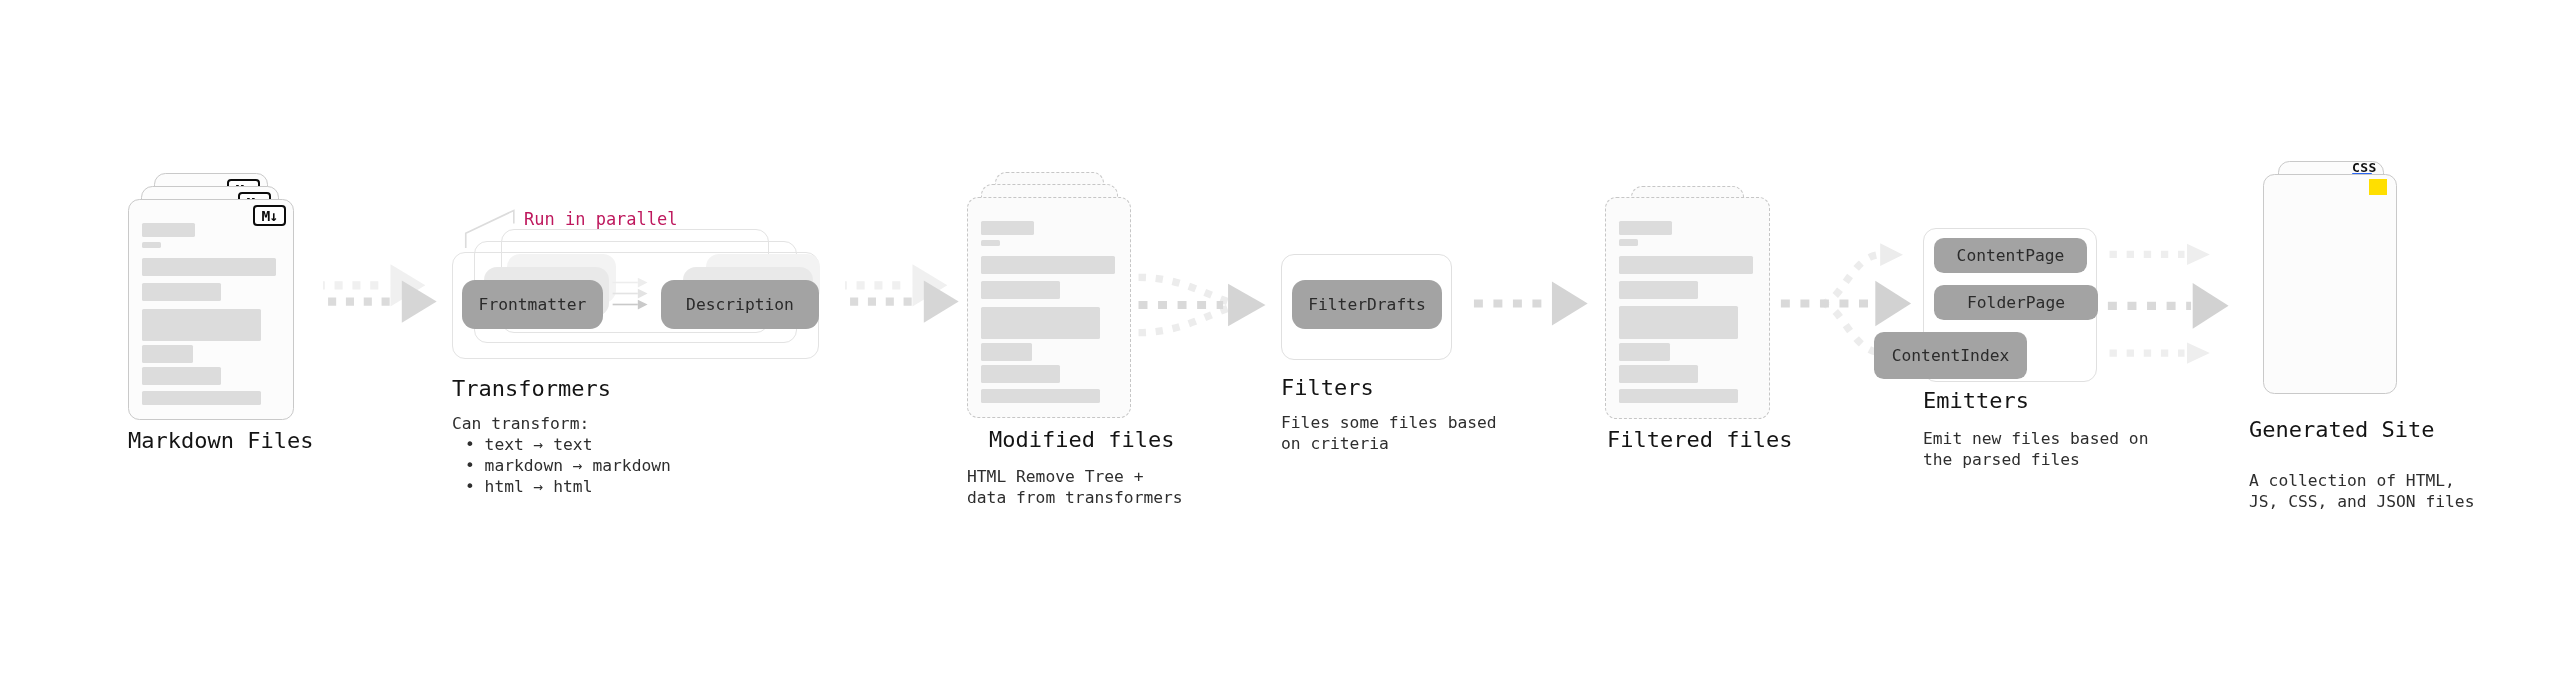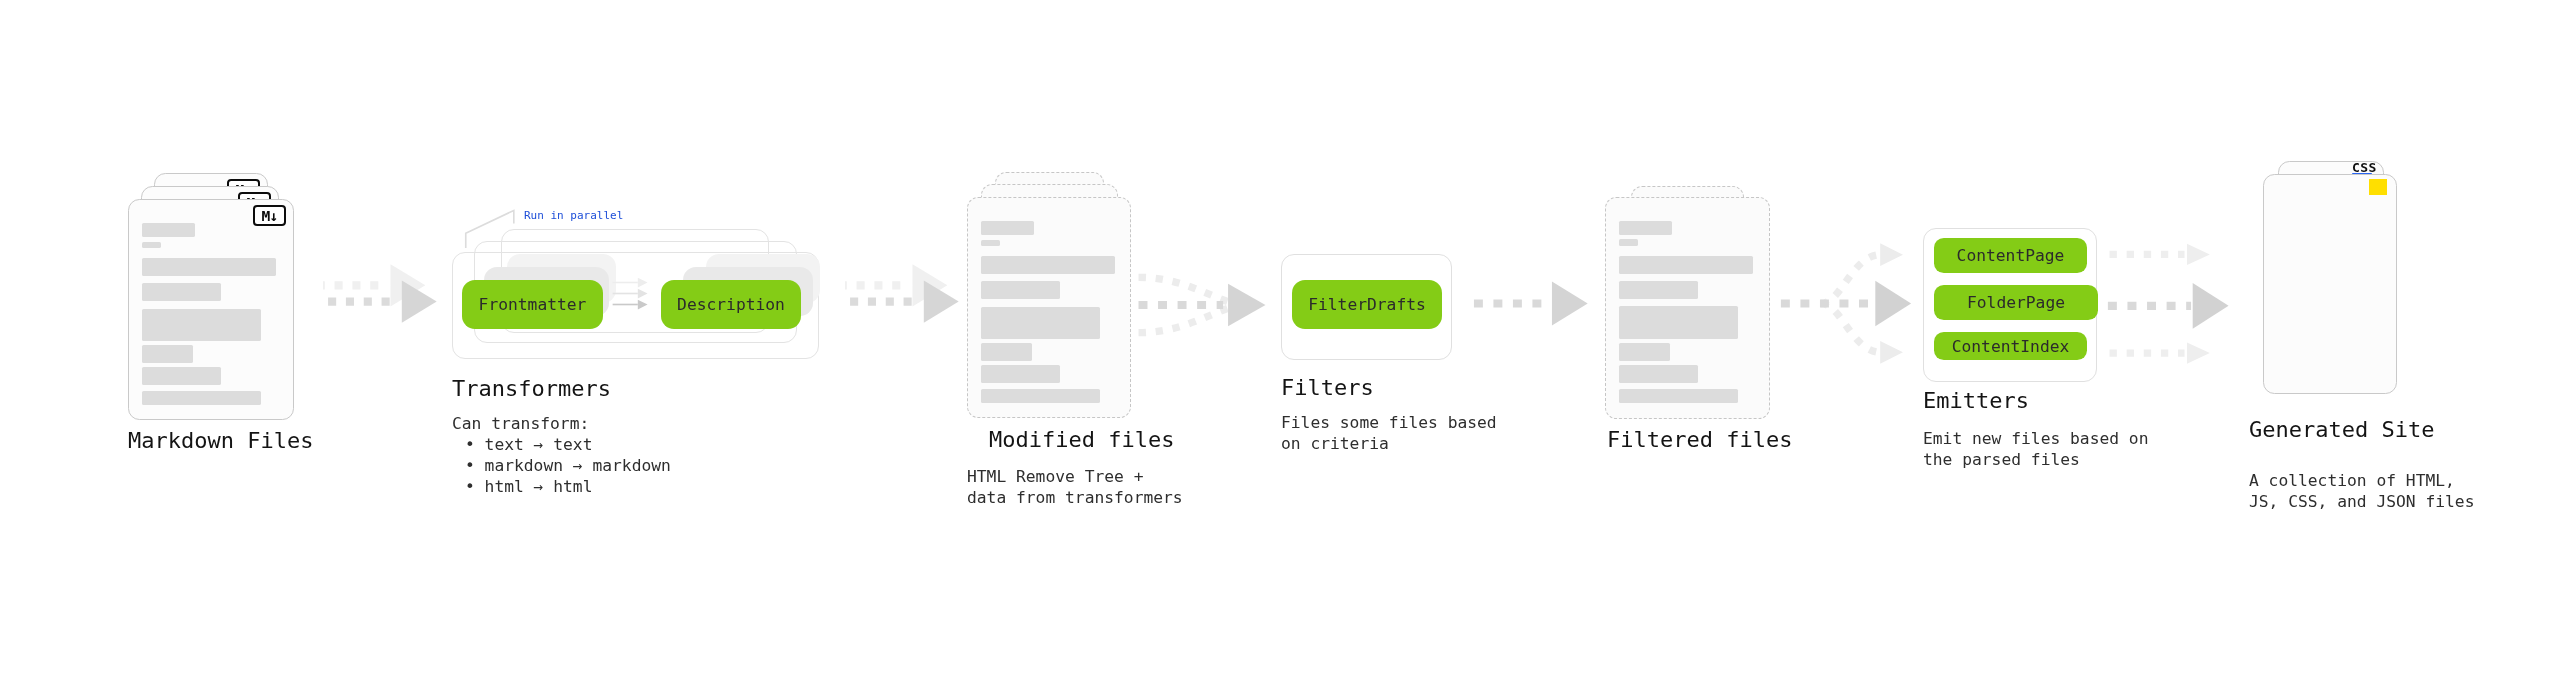--- a/index.html
+++ b/index.html
@@ -24,30 +24,30 @@
     border:2.4px solid #0c0c0c; border-radius:4.1px; box-sizing:border-box;
     display:flex; align-items:center; justify-content:center;
     font-weight:700; font-size:14.6px; letter-spacing:-0.8px; color:#0c0c0c;}
   .badge-js{position:absolute; top:4.1px; right:9.8px; width:18px; height:16.3px; background:#ffdf00;}
   .badge-css{position:absolute; top:2.4px; right:11.4px; width:19.5px; text-align:center;}
   .badge-css .t{font-size:13px; font-weight:700; color:#101010; line-height:8.1px; letter-spacing:0.4px;}
   .badge-css .u{height:2.4px; background:#2965f1; margin-top:0.8px; border-radius:0.8px;}
   .badge-html5{position:absolute; top:3.3px; right:8.1px;}
   
   .obox{position:absolute; border:1.6px solid #e3e3e3; border-radius:13px; box-sizing:border-box;}
-  .pill{position:absolute; background:#84cc16; border-radius:13px;
+  .pill{position:absolute; background:#a3a3a3; border-radius:13px;
     display:flex; align-items:center; justify-content:center;
     font-size:16.3px; color:#2b2b2b; white-space:nowrap;}
   .pill.g1{background:#e9e9e9;}
   .pill.g2{background:#f3f3f3;}
   
   .title{position:absolute; font-size:22px; font-weight:500; color:#141414; white-space:nowrap;}
   .caption{position:absolute; font-size:16.3px; line-height:21px; color:#2e2e2e; white-space:nowrap;}
   .caption .ind{padding-left:13px;}
-  .annotation{position:absolute; font-size:11px; color:#1d4ed8; white-space:nowrap;}
+  .annotation{position:absolute; font-size:17px; color:#be185d; white-space:nowrap;}
   .arrow{position:absolute;}
 </style>
 </head>
 <body>
 
 <div id="canvas">
 
   <div style="position:absolute;left:128px;top:173px;width:166px;height:247px;">
     <div class="card" style="left:26px;top:0;width:114px;height:221px;">
       <div class="badge-md">M↓</div>
@@ -88,21 +88,21 @@
     <path d="M2,49 V31 L61,3 V19" fill="none" stroke="#dcdcdc" stroke-width="2"></path>
   </svg>
   <div class="annotation" style="left:524px;top:209px;">Run in parallel</div>
 
   <div class="pill g2" style="left:507px;top:254px;width:109px;height:49px;"></div>
   <div class="pill g1" style="left:484px;top:267px;width:125px;height:49px;"></div>
   <div class="pill" style="left:462px;top:280px;width:141px;height:49px;">Frontmatter</div>
 
   <div class="pill g2" style="left:706px;top:254px;width:114px;height:49px;"></div>
   <div class="pill g1" style="left:683px;top:267px;width:130px;height:49px;"></div>
-  <div class="pill" style="left:661px;top:280px;width:140px;height:49px;">Description</div>
+  <div class="pill" style="left:661px;top:280px;width:158px;height:49px;">Description</div>
 
   <svg class="arrow" style="left:611px;top:276px;" width="39" height="13" viewBox="0 0 48 16">
     <line x1="2" y1="8" x2="33" y2="8" stroke="#ededed" stroke-width="2"></line>
       <polygon points="33,2 33,14 45,8" fill="#ededed"></polygon>
   </svg>
   <svg class="arrow" style="left:611px;top:287px;" width="39" height="13" viewBox="0 0 48 16">
     <line x1="2" y1="8" x2="33" y2="8" stroke="#e3e3e3" stroke-width="2"></line>
       <polygon points="33,2 33,14 45,8" fill="#e3e3e3"></polygon>
   </svg>
   <svg class="arrow" style="left:611px;top:298px;" width="39" height="13" viewBox="0 0 48 16">
@@ -191,21 +191,21 @@
     <polygon points="128,4 128,32 156,18" fill="#ececec"></polygon>
     <path d="M55,78 C80,78 92,134 126,138" fill="none" stroke="#ececec" stroke-width="9" stroke-dasharray="9 12"></path>
     <polygon points="128,124 128,152 156,138" fill="#ececec"></polygon>
     <line x1="6" y1="78" x2="118" y2="78" stroke="#d9d9d9" stroke-width="10" stroke-dasharray="11 13"></line>
     <polygon points="122,50 122,106 166,78" fill="#d2d2d2"></polygon>
   </svg>
 
   <div class="obox" style="left:1923px;top:228px;width:174px;height:154px;border-color:#e0e0e0;"></div>
   <div class="pill" style="left:1934px;top:238px;width:153px;height:35px;border-radius:9.8px;">ContentPage</div>
   <div class="pill" style="left:1934px;top:285px;width:164px;height:35px;border-radius:9.8px;">FolderPage</div>
-  <div class="pill" style="left:1934px;top:332px;width:153px;height:28px;border-radius:9.8px;">ContentIndex</div>
+  <div class="pill" style="left:1874px;top:332px;width:153px;height:47px;border-radius:9.8px;">ContentIndex</div>
   <div class="title" style="left:1923px;top:388px;">Emitters</div>
   <div class="caption" style="left:1923px;top:428px;">
     <div>Emit new files based on</div>
     <div>the parsed files</div>
   </div>
 
   <svg class="arrow" style="left:2103px;top:243px;" width="137" height="124" viewBox="0 0 168 152">
     <line x1="8" y1="14" x2="100" y2="14" stroke="#eeeeee" stroke-width="9" stroke-dasharray="9 12"></line>
     <polygon points="103,1 103,27 131,14" fill="#eeeeee"></polygon>
     <line x1="6" y1="77" x2="108" y2="77" stroke="#d9d9d9" stroke-width="10" stroke-dasharray="11 13"></line>

